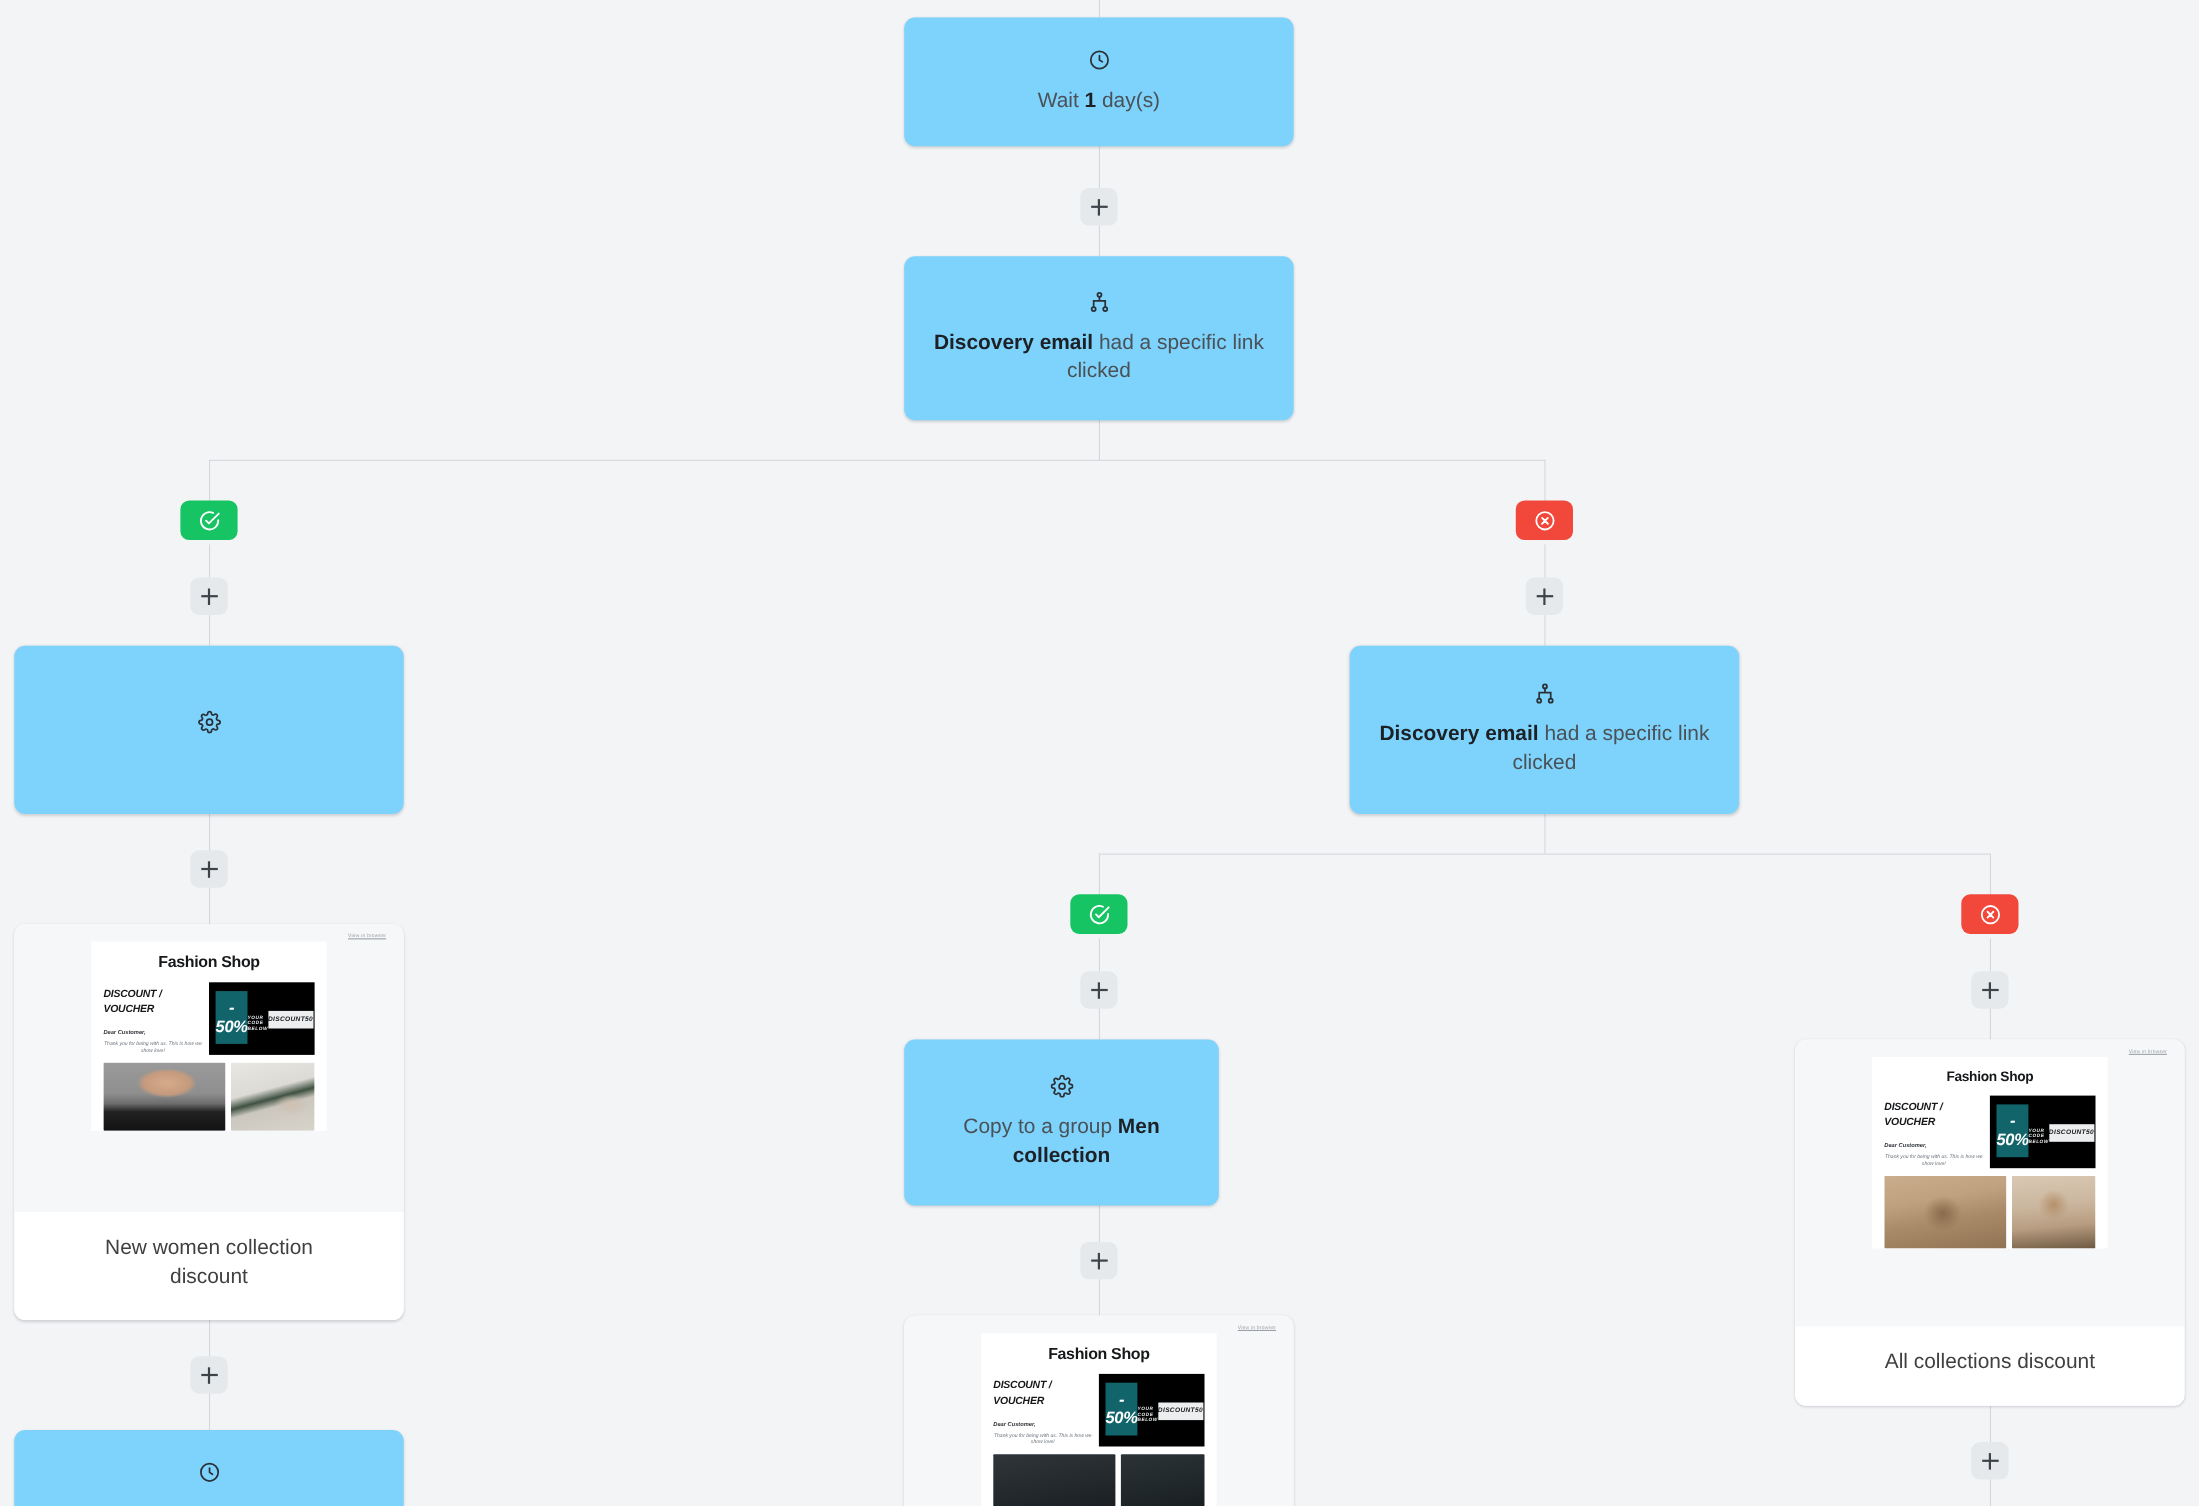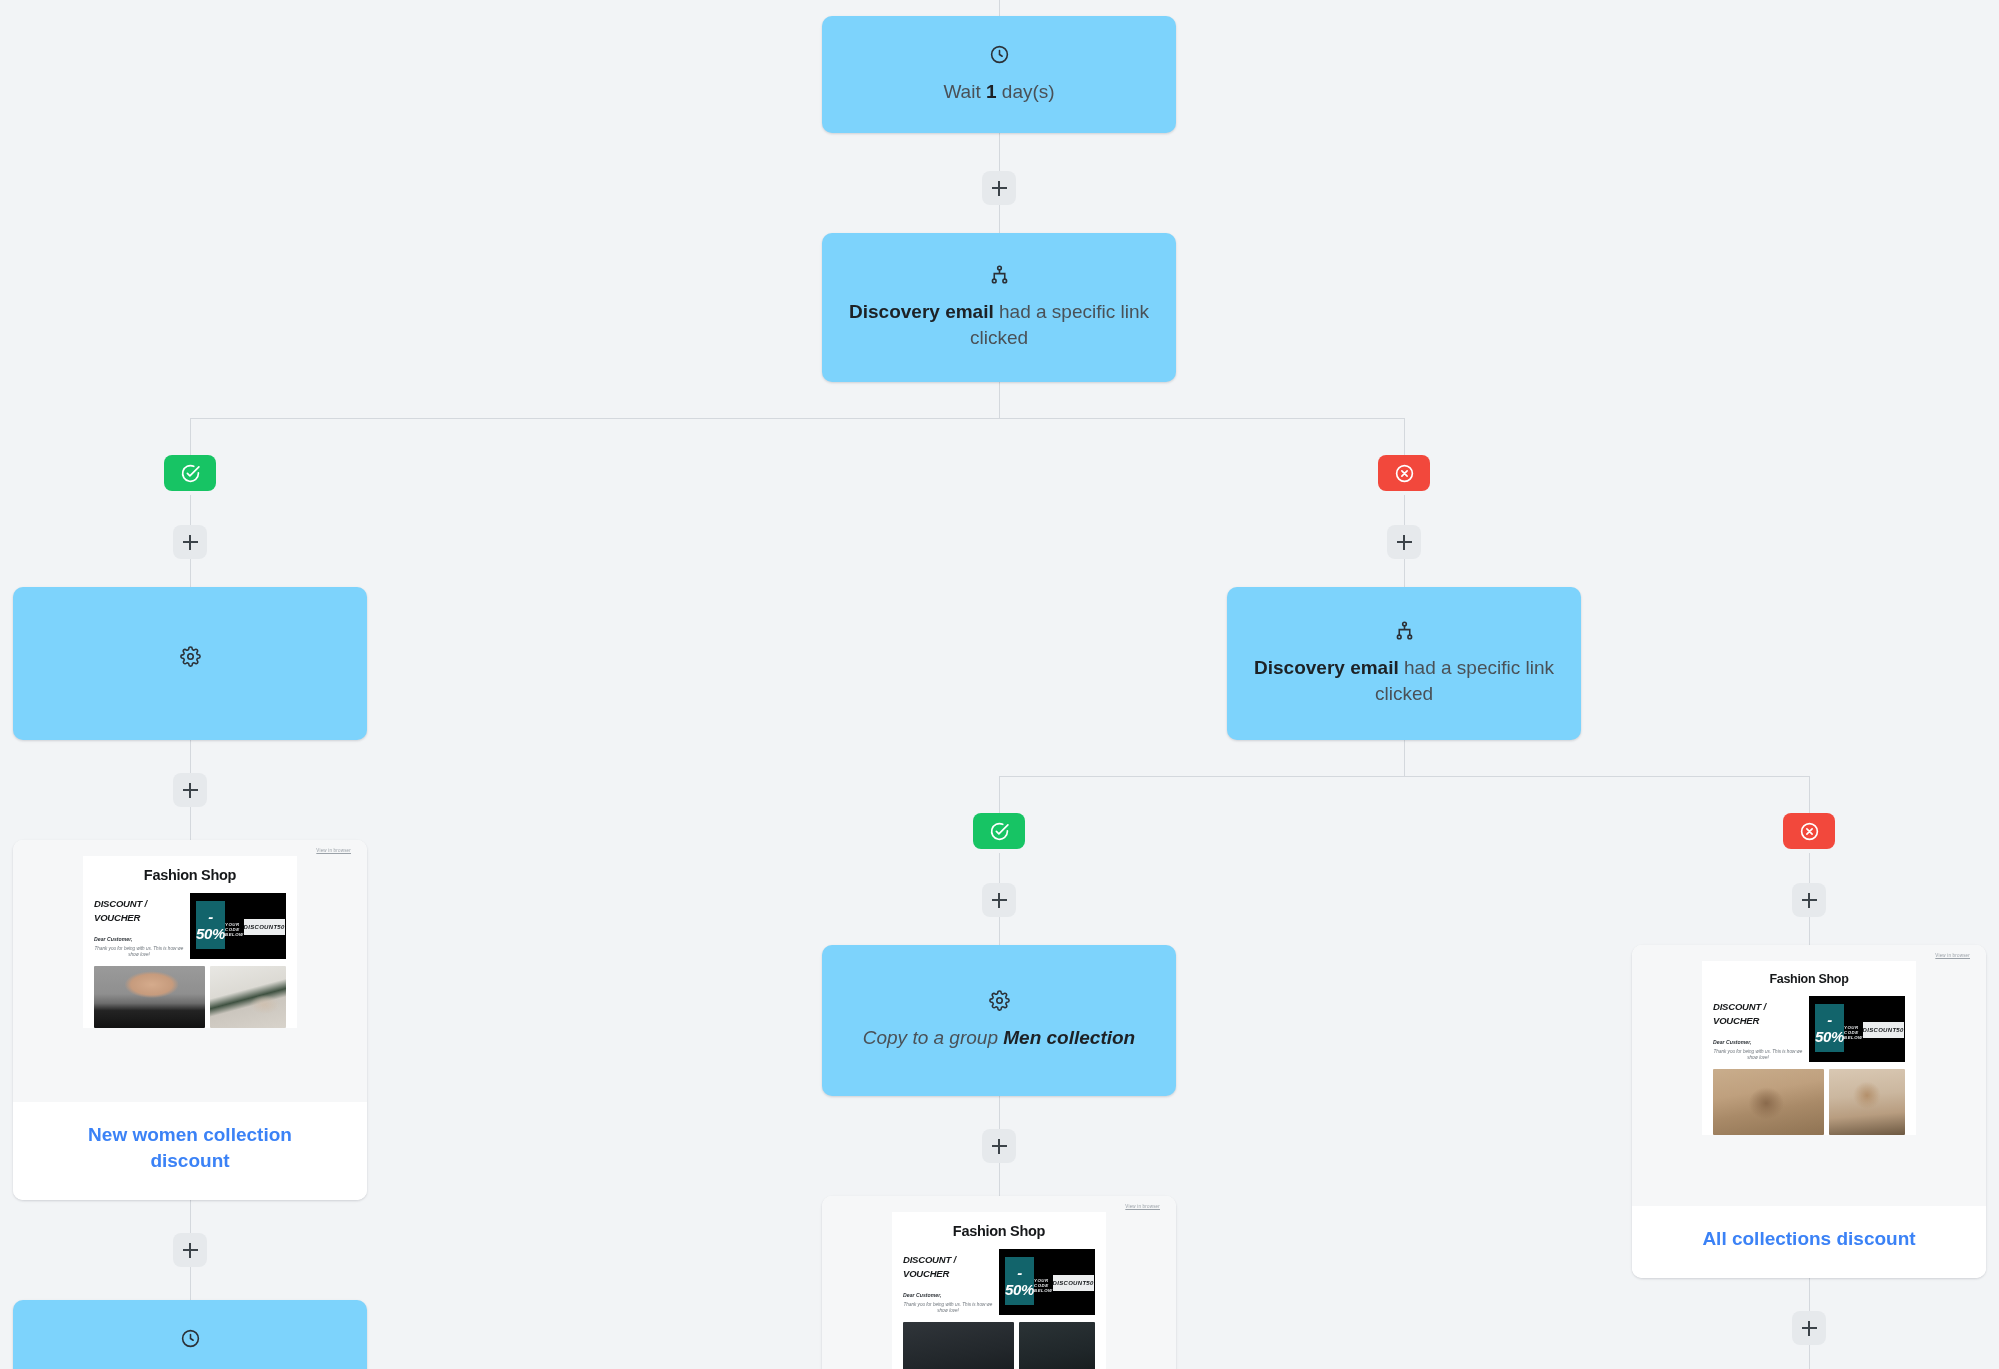--- a/index.html
+++ b/index.html
@@ -221,23 +221,22 @@
       linear-gradient(175deg, #d9c8b3 0%, #cbb79f 40%, #b89d80 68%, #6d5942 100%);
   }
   .ph-dark-a { background: linear-gradient(170deg,#30353a 0%, #22272b 55%, #15191c 100%); }
   .ph-dark-b { background: linear-gradient(170deg,#2b3336 0%, #1f2629 55%, #141819 100%); }
 
   .email-caption {
     padding: 20px 22px 26px 22px;
     text-align: center;
     font-size: 19px;
     line-height: 1.38;
-    color: #3b82f6;
+    color: #404040;
     background: #fff;
-    font-weight: bold;
   }
 </style>
 </head>
 <body>
 
 <div id="canvas">
 
   <div class="line v" style="left:999px; top:0; height:16px;"></div>
 
   <div class="line v" style="left:999px; top:133px; height:100px;"></div>
@@ -383,21 +382,21 @@
   <div class="badge no" style="left:1783px; top:813px;">
     <svg width="21" height="21" viewBox="0 0 24 24" fill="none" stroke="#fff" stroke-width="1.9" stroke-linecap="round">
       <circle cx="12" cy="12" r="9"></circle>
         <path d="M15 9l-6 6M9 9l6 6"></path>
     </svg>
   </div>
 
   <button class="plus" style="left:982px; top:883px;"></button>
   <button class="plus" style="left:1792px; top:883px;"></button>
 
-  <div class="node" style="left:822px; top:945px; width:354px; height:151px;font-style:italic;">
+  <div class="node" style="left:822px; top:945px; width:286px; height:151px;">
     <span class="node-icon">
       <svg width="21" height="21" viewBox="0 0 24 24" fill="none" stroke="currentColor" stroke-width="1.8" stroke-linecap="round" stroke-linejoin="round">
         <circle cx="12" cy="12" r="3.1"></circle>
         <path d="M19.4 15a1.6 1.6 0 0 0 .32 1.77l.06.06a1.95 1.95 0 1 1-2.76 2.76l-.06-.06A1.6 1.6 0 0 0 15 19.4a1.6 1.6 0 0 0-.97 1.46v.17a1.95 1.95 0 1 1-3.9 0v-.09A1.6 1.6 0 0 0 9 19.4a1.6 1.6 0 0 0-1.77.32l-.06.06a1.95 1.95 0 1 1-2.76-2.76l.06-.06A1.6 1.6 0 0 0 4.6 15a1.6 1.6 0 0 0-1.46-.97H3a1.95 1.95 0 1 1 0-3.9h.09A1.6 1.6 0 0 0 4.6 9a1.6 1.6 0 0 0-.32-1.77l-.06-.06a1.95 1.95 0 1 1 2.76-2.76l.06.06A1.6 1.6 0 0 0 9 4.6h.08A1.6 1.6 0 0 0 10.05 3.14V3a1.95 1.95 0 1 1 3.9 0v.09A1.6 1.6 0 0 0 15 4.6a1.6 1.6 0 0 0 1.77-.32l.06-.06a1.95 1.95 0 1 1 2.76 2.76l-.06.06A1.6 1.6 0 0 0 19.4 9v.08a1.6 1.6 0 0 0 1.46.97H21a1.95 1.95 0 1 1 0 3.9h-.09a1.6 1.6 0 0 0-1.46.97z"></path>
       </svg>
     </span>
     <div class="node-label"><span>Copy to a group </span><b>Men collection</b></div>
   </div>
 
   <button class="plus" style="left:982px; top:1129px;"></button>

